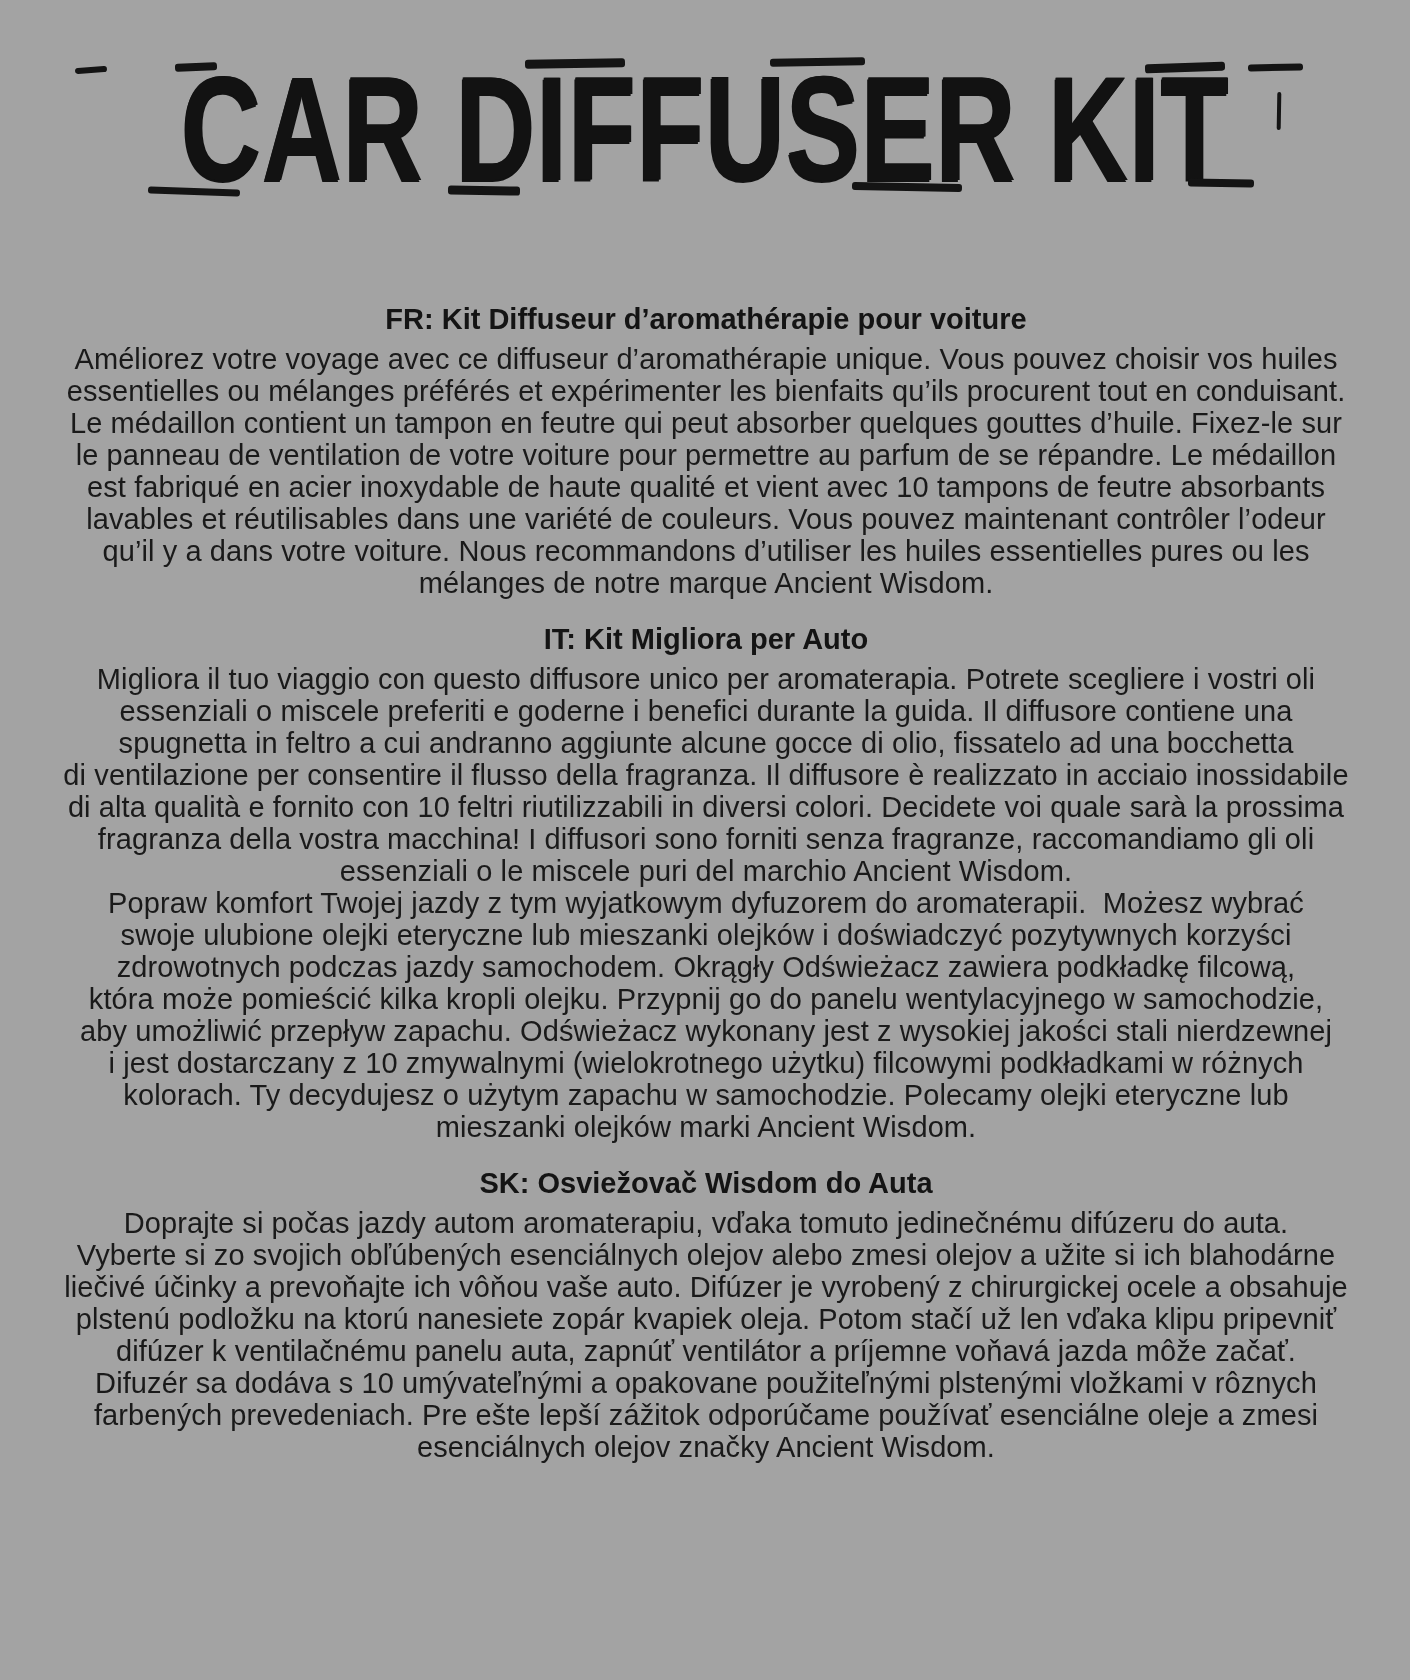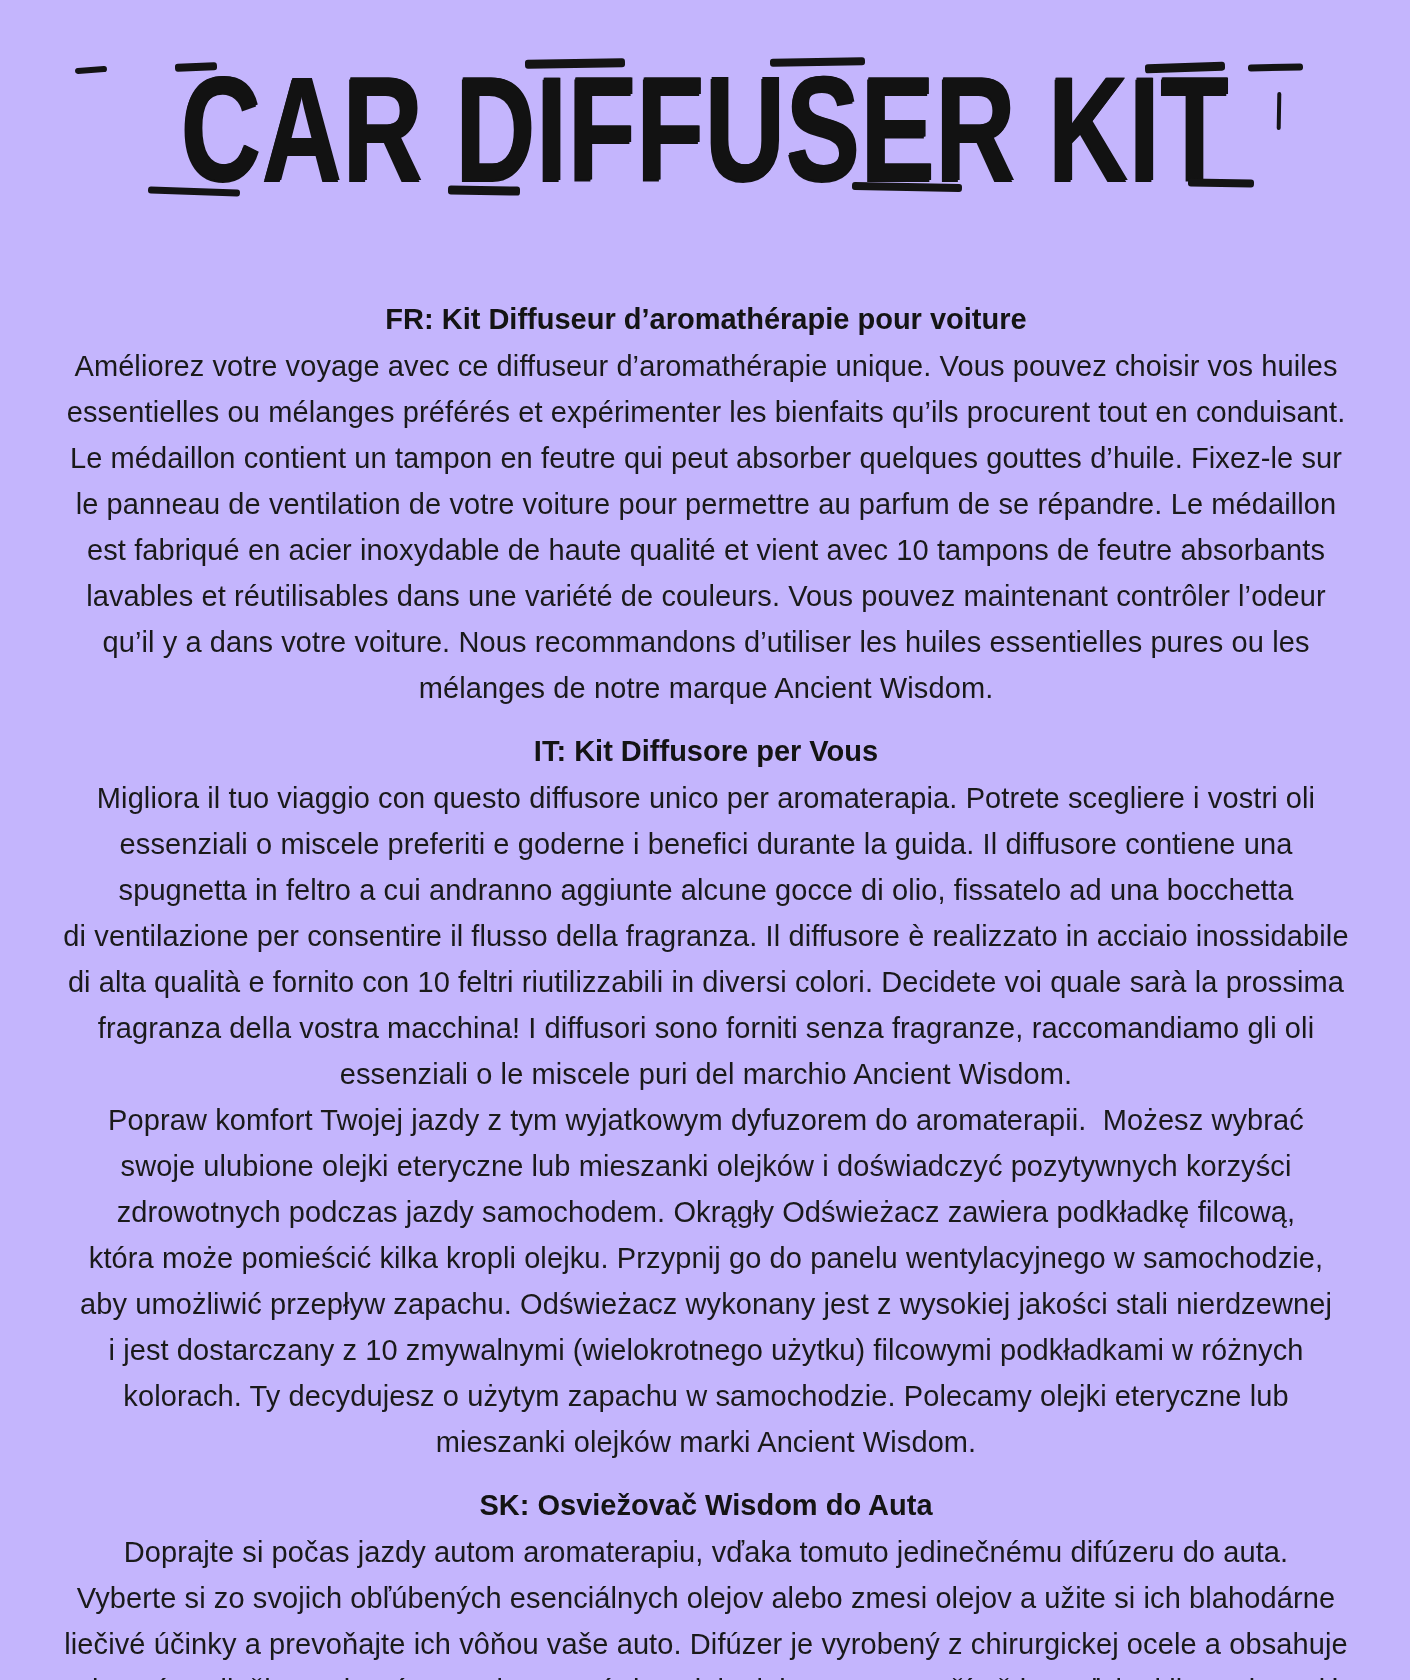--- a/index.html
+++ b/index.html
@@ -4,21 +4,21 @@
 <style>
   html, body {
     margin: 0;
     padding: 0;
     background: #ffffff;
   }
   .page {
     position: relative;
     width: 1410px;
     height: 1680px;
-    background: #c4b5fd;
+    background: #a3a3a3;
     overflow: hidden;
     font-family: "Liberation Sans", sans-serif;
     color: #161616;
   }
   
   .title-wrap {
     position: relative;
     margin-top: 46px;
     height: 160px;
     text-align: center;
@@ -63,21 +63,21 @@
   .section h2 {
     font-size: 29px;
     line-height: 35px;
     font-weight: bold;
     color: #141414;
     margin: 23px 0 6px 0;
   }
   .section:first-child h2 { margin-top: 0; }
   .section p {
     font-size: 29px;
-    line-height: 46px;
+    line-height: 32px;
     margin: 0;
     color: #1a1a1a;
     white-space: pre;        
     letter-spacing: 0.1px;
   }
 </style>
 </head>
 <body>
 
 <div class="page">
@@ -105,21 +105,21 @@
 essentielles ou mélanges préférés et expérimenter les bienfaits qu’ils procurent tout en conduisant.
 Le médaillon contient un tampon en feutre qui peut absorber quelques gouttes d’huile. Fixez-le sur
 le panneau de ventilation de votre voiture pour permettre au parfum de se répandre. Le médaillon
 est fabriqué en acier inoxydable de haute qualité et vient avec 10 tampons de feutre absorbants
 lavables et réutilisables dans une variété de couleurs. Vous pouvez maintenant contrôler l’odeur
 qu’il y a dans votre voiture. Nous recommandons d’utiliser les huiles essentielles pures ou les
 mélanges de notre marque Ancient Wisdom.</p>
     </section>
 
     <section class="section">
-      <h2>IT: Kit Diffusore per Vous</h2>
+      <h2>IT: Kit Migliora per Auto</h2>
       <p>Migliora il tuo viaggio con questo diffusore unico per aromaterapia. Potrete scegliere i vostri oli
 essenziali o miscele preferiti e goderne i benefici durante la guida. Il diffusore contiene una
 spugnetta in feltro a cui andranno aggiunte alcune gocce di olio, fissatelo ad una bocchetta
 di ventilazione per consentire il flusso della fragranza. Il diffusore è realizzato in acciaio inossidabile
 di alta qualità e fornito con 10 feltri riutilizzabili in diversi colori. Decidete voi quale sarà la prossima
 fragranza della vostra macchina! I diffusori sono forniti senza fragranze, raccomandiamo gli oli
 essenziali o le miscele puri del marchio Ancient Wisdom.</p>
     </section>
 
     <section class="section">

